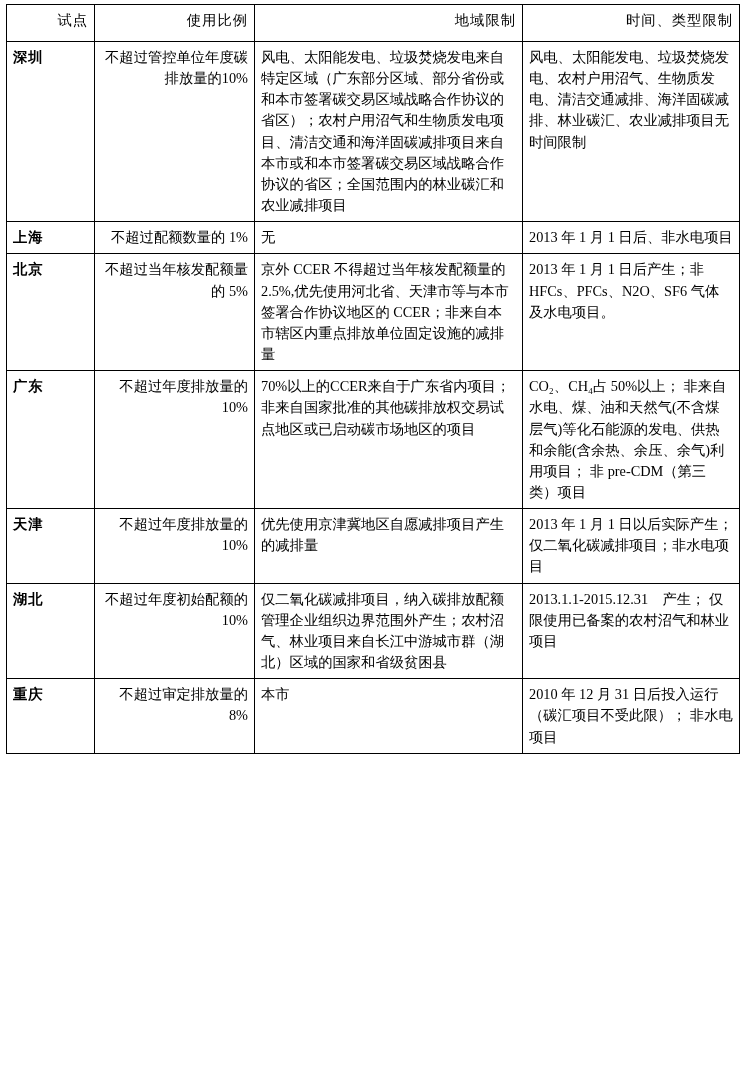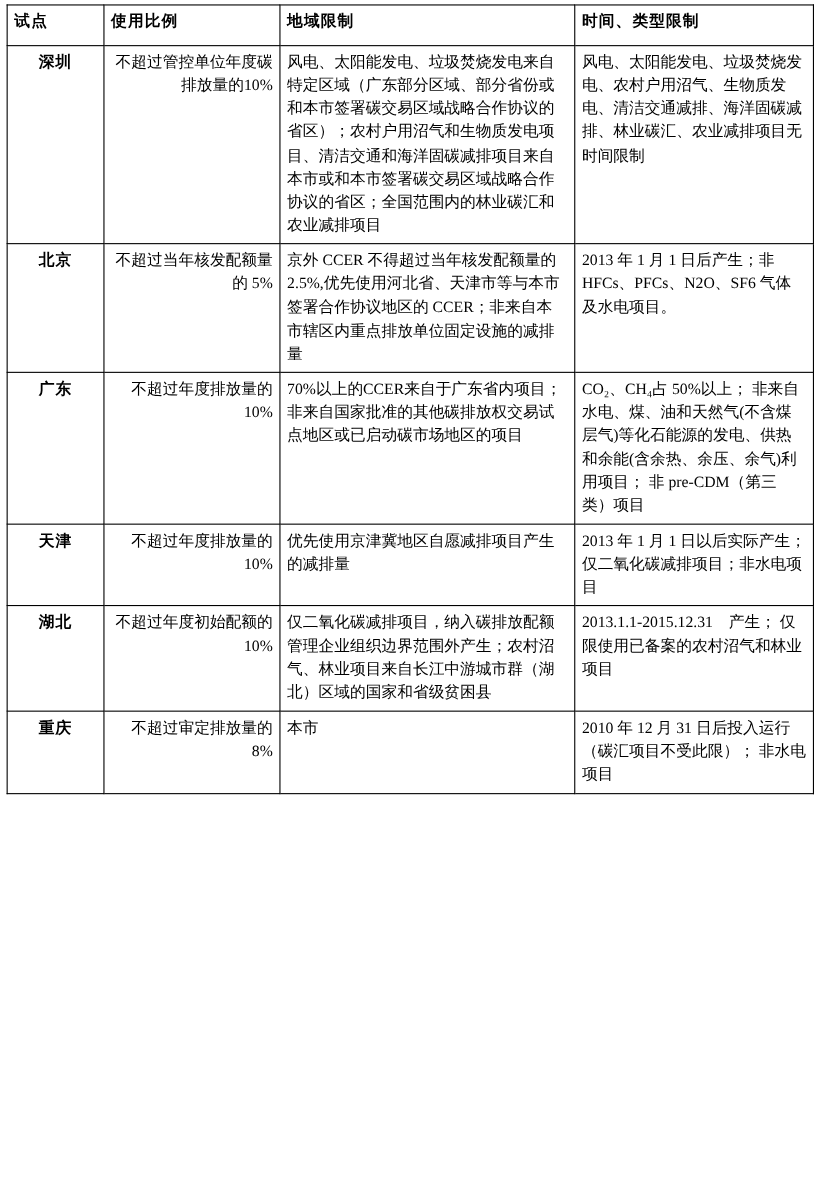--- a/index.html
+++ b/index.html
@@ -27,30 +27,30 @@
   }
   table.ccer-table td, table.ccer-table th {
     border: 1.1px solid #000;
     vertical-align: top;
     padding: 5px 6px 5px 6px;
     font-size: 14.3px;
     line-height: 1.48;
     word-break: break-word;
   }
   thead th {
-    text-align: left;
+    text-align: right;
     vertical-align: middle;
-    font-weight: bold;
+    font-weight: normal;
     font-size: 15.5px;
     letter-spacing: 1px;
     padding: 7px 4px;
     height: 26px;
   }
   td.region {
-    text-align: center;
+    text-align: left;
     vertical-align: middle;
     font-weight: bold;
     font-size: 15.5px;
     letter-spacing: 1px;
   }
   td.ratio {
     vertical-align: middle;
     text-align: right;
   }
   td.geo, td.time {
@@ -82,20 +82,26 @@
       </tr>
     </thead>
     <tbody>
       <tr>
         <td class="region">深圳</td>
         <td class="ratio">不超过管控单位年度碳排放量的10%</td>
         <td class="geo">风电、太阳能发电、垃圾焚烧发电来自特定区域（广东部分区域、部分省份或和本市签署碳交易区域战略合作协议的省区）；农村户用沼气和生物质发电项目、清洁交通和海洋固碳减排项目来自本市或和本市签署碳交易区域战略合作协议的省区；全国范围内的林业碳汇和农业减排项目</td>
         <td class="time">风电、太阳能发电、垃圾焚烧发电、农村户用沼气、生物质发电、清洁交通减排、海洋固碳减排、林业碳汇、农业减排项目无时间限制</td>
       </tr>
       <tr>
+        <td class="region">上海</td>
+        <td class="ratio">不超过配额数量的 1%</td>
+        <td class="geo">无</td>
+        <td class="time">2013 年 1 月 1 日后、非水电项目</td>
+      </tr>
+      <tr>
         <td class="region">北京</td>
         <td class="ratio">不超过当年核发配额量的 5%</td>
         <td class="geo">京外 CCER 不得超过当年核发配额量的 2.5%,优先使用河北省、天津市等与本市签署合作协议地区的 CCER；非来自本市辖区内重点排放单位固定设施的减排量</td>
         <td class="time">2013 年 1 月 1 日后产生；非 HFCs、PFCs、N2O、SF6 气体及水电项目。</td>
       </tr>
       <tr>
         <td class="region">广东</td>
         <td class="ratio">不超过年度排放量的 10%</td>
         <td class="geo">70%以上的CCER来自于广东省内项目；非来自国家批准的其他碳排放权交易试点地区或已启动碳市场地区的项目</td>
         <td class="time cell-lines">CO₂、CH₄占 50%以上；

